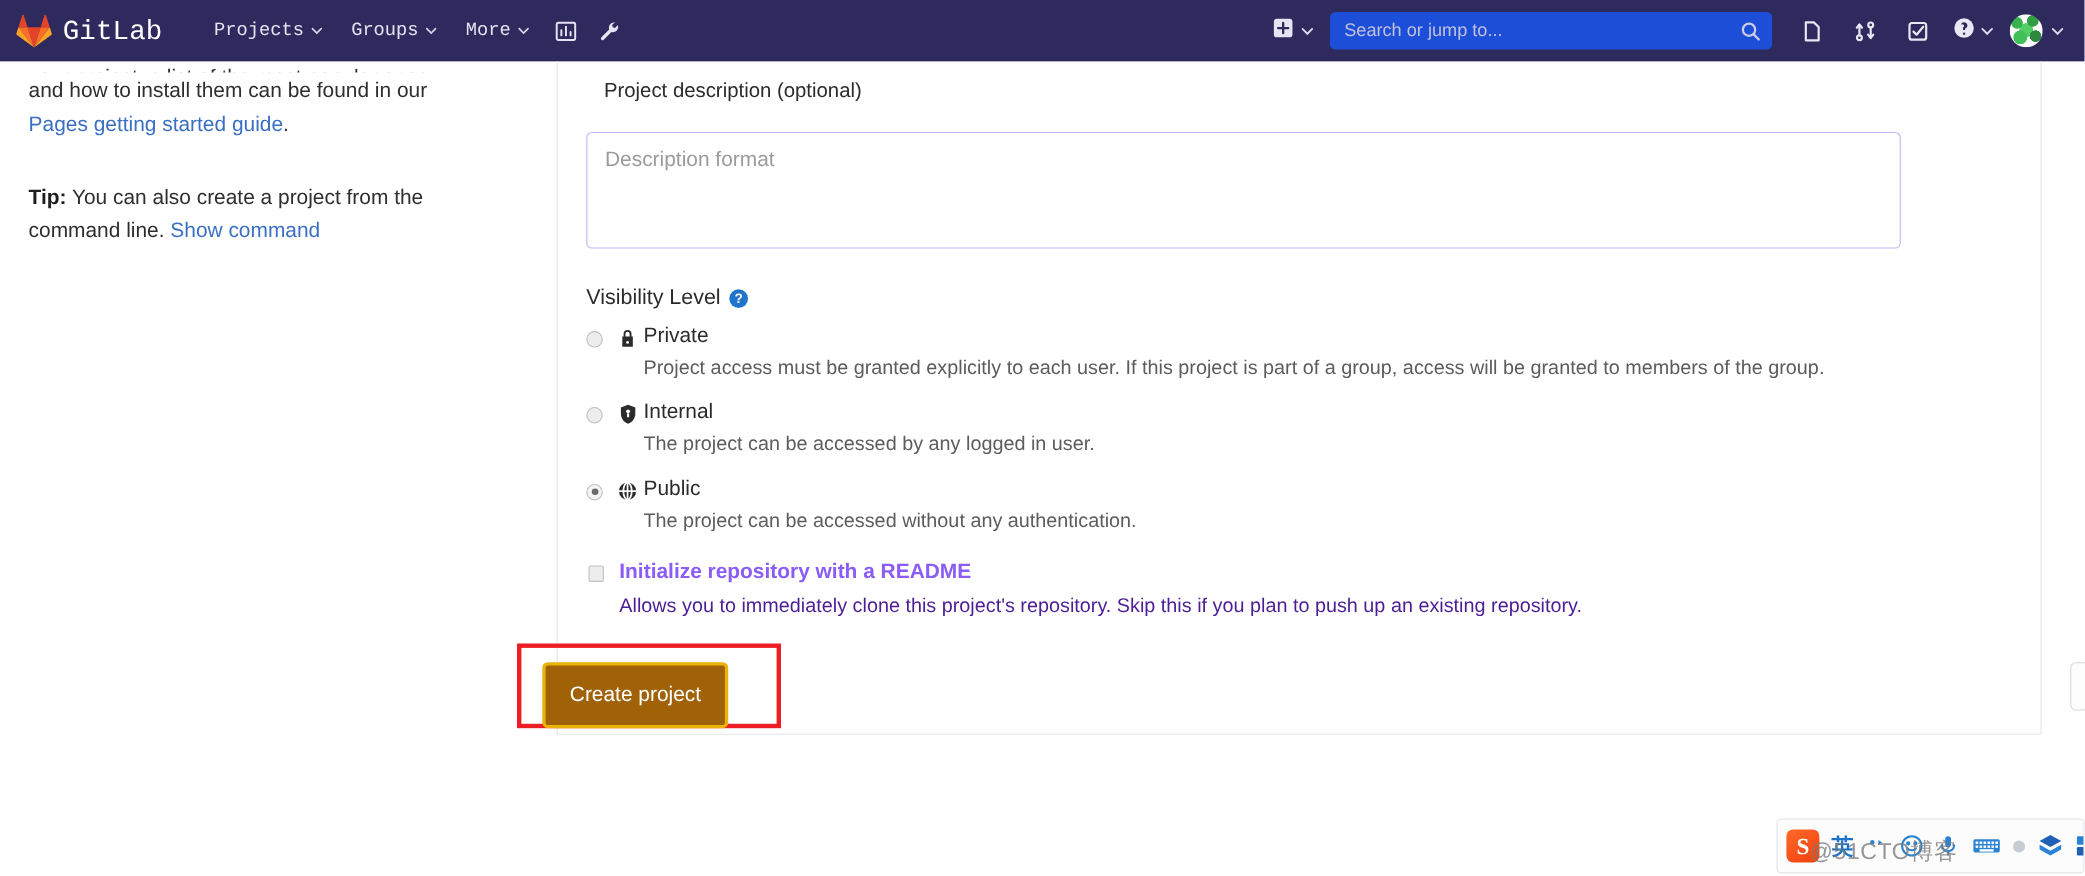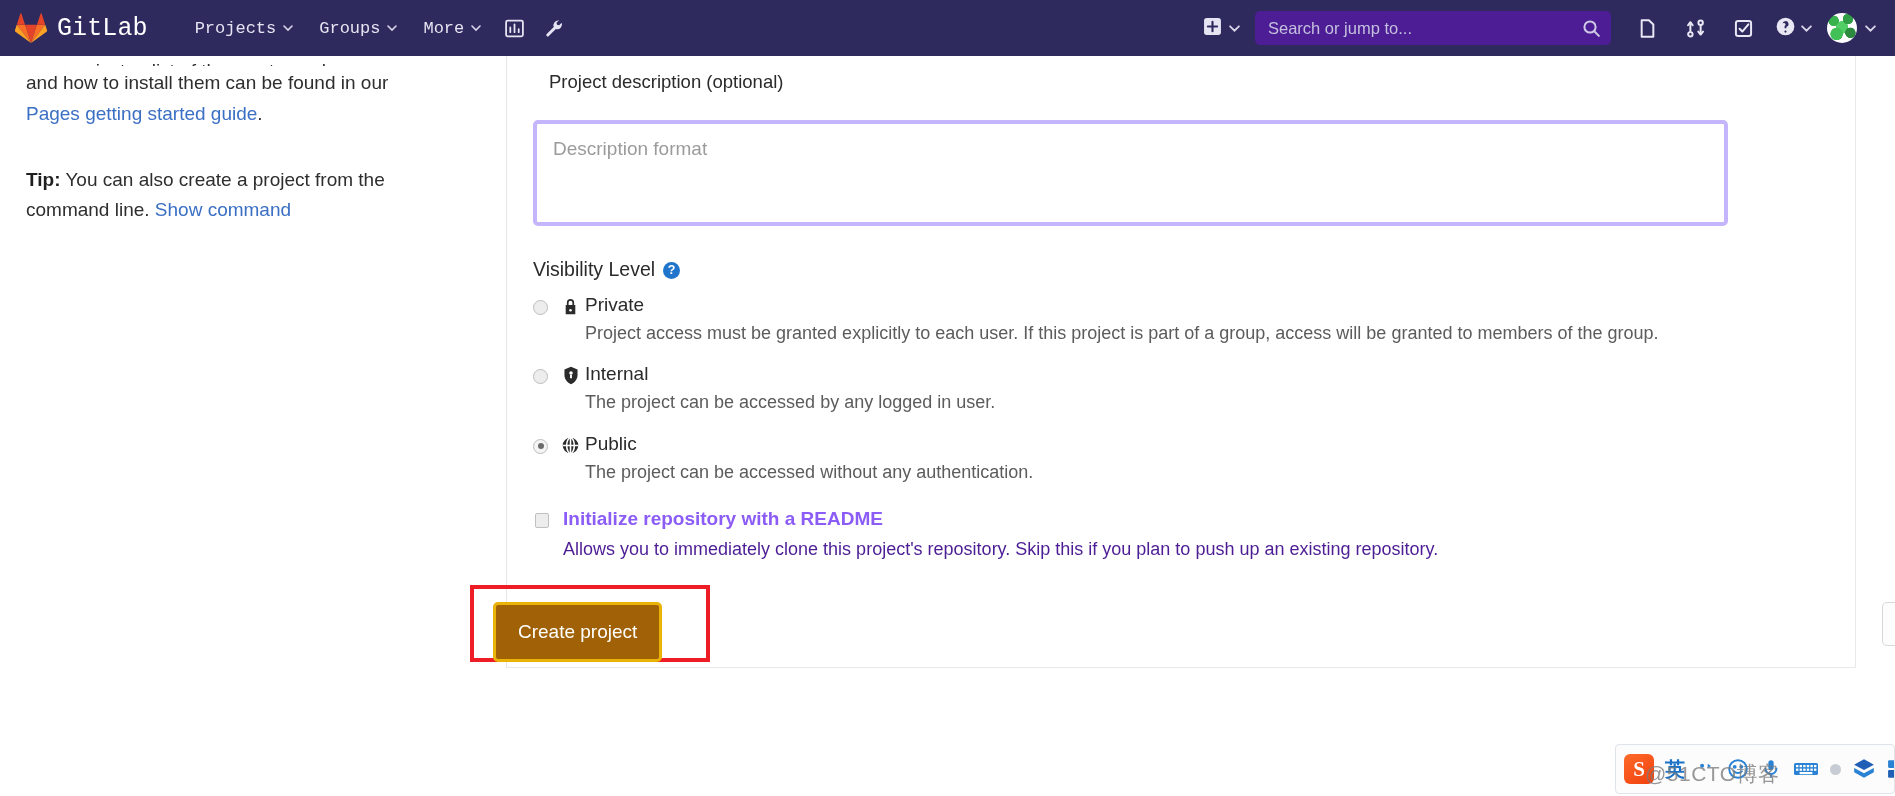--- a/index.html
+++ b/index.html
@@ -37,21 +37,21 @@
     justify-content:center; color:#e6e4f2;
   }
   .nav-right {
     margin-left: auto; display: flex; align-items: center; height: 100%;
   }
   .plus-group {
     display:flex; align-items:center; gap:7px; color:#e6e4f2;
     padding: 0 10px 0 4px;
   }
   .search-box {
-    width: 356px; height: 34px; background: #4c1d95;
+    width: 402px; height: 34px; background: #1d4ed8;
     border-radius: 5px; margin: 0 12px 0 6px;
     display:flex; align-items:center; padding: 0 10px 0 13px;
     position: relative;
   }
   .search-box .ph {
     color: #c4c0dd; font-size: 16.5px; flex: 1; white-space: nowrap;
   }
   .search-box .mag { color:#cfcbe6; display:flex; }
   .right-icon {
     width: 48px; height: 56px; display:flex; align-items:center;
@@ -108,21 +108,21 @@
   
   .form-col { position: absolute; left: 533px; top: 0; width: 1300px; }
 
   .field-label {
     font-size: 18.5px; color: #2b2b2b; font-weight: 400;
     margin: 16px; height: 20px; overflow: hidden; line-height: 20px;
   }
   .desc-textarea {
     margin-top: 12px;
     width: 1195px; height: 106px;
-    border: 4px solid #c4b5fd; border-radius: 5px;
+    border: 1px solid #c4b5fd; border-radius: 5px;
     background: #fff; padding: 14px 16px;
     font-size: 19px; color: #9b9b9b;
     font-family: "Liberation Sans", sans-serif;
     resize: none; outline: none; line-height: 1.2;
   }
   .desc-textarea::placeholder { color: #9b9b9b; }
 
   .vis-head {
     margin-top: 28px; display:flex; align-items:center; gap: 8px;
     font-size: 19.5px; color: #2b2b2b;

